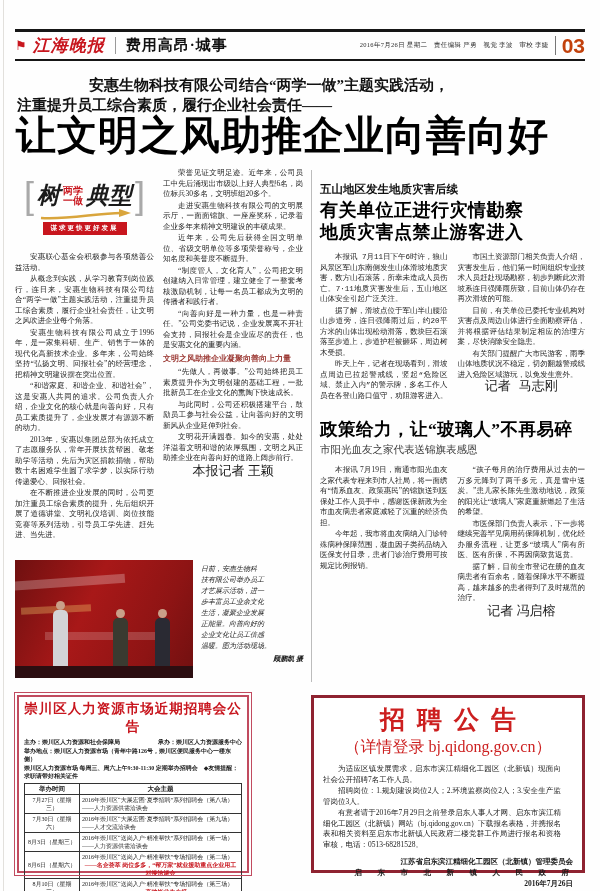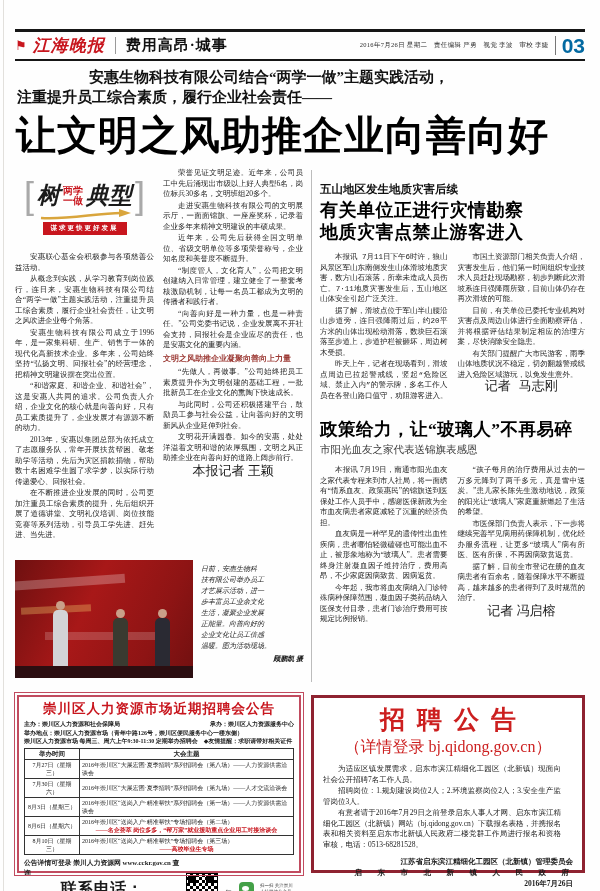--- a/index.html
+++ b/index.html
@@ -11,25 +11,25 @@
   .mast{position:absolute;left:15px;right:15px;top:29px;border-top:3px solid #161616;border-bottom:2px solid #161616;
         height:27px;display:flex;align-items:center;}
   .mast-left{display:flex;align-items:center;gap:6px;}
   .paper-name{color:#c8161e;font-weight:900;font-style:italic;font-size:17px;letter-spacing:1px;}
   .flag{color:#c8161e;font-size:13px;}
   .mast-sep{width:1px;height:17px;background:#9a9a9a;margin:0 4px;}
   .section-title{font-weight:900;font-size:15px;letter-spacing:1px;color:#111;}
   .mast-right{margin-left:auto;display:flex;align-items:center;gap:6px;}
   .dateline{font-size:6.5px;color:#2b2b2b;letter-spacing:.3px;}
   .page-num-sep{width:1px;height:19px;background:#777;}
-  .page-num{font-size:21px;font-weight:700;font-family:"Liberation Sans","DejaVu Sans",sans-serif;color:#0369a1;}
+  .page-num{font-size:21px;font-weight:700;font-family:"Liberation Sans","DejaVu Sans",sans-serif;color:#c2410c;}
 
   
   .kicker{position:absolute;left:17px;right:17px;top:67px;font-weight:700;font-size:15px;line-height:20px;color:#111;}
-  .kicker .l1{padding-left:72px;}
+  .kicker .l1{padding-left:72px;margin-top:8px;}
   .main-head{position:absolute;left:16px;right:14px;top:112px;font-family:"Liberation Sans","DejaVu Sans",sans-serif;
              font-weight:900;font-size:40px;line-height:46px;letter-spacing:1px;color:#000;white-space:nowrap;}
 
   
   .main{position:absolute;left:15px;top:168px;width:570px;height:514px;display:flex;}
   .left-part{width:288px;flex:none;}
   .v-rule{width:0;border-left:1px solid #bcbcbc;margin:2px 8px 0 8px;}
   .right-part{flex:1;min-width:0;}
 
   .small-text{font-size:7.5px;line-height:10.5px;text-align:justify;color:#1d1d1d;}
@@ -74,21 +74,21 @@
   .art-head{font-size:18px;font-weight:800;line-height:22px;letter-spacing:.5px;color:#000;margin-top:3px;}
   .art-body{display:flex;gap:10px;margin-top:8px;overflow:hidden;}
   .art-body .col{flex:1;min-width:0;}
   .art-a .art-body{height:152px;}
   .art-b{margin-top:14px;}
   .art-b .art-head{font-size:17.5px;}
   .art-sub{font-size:10.5px;color:#3a3a3a;margin-top:3px;}
   .art-b .art-body{height:194px;}
 
   
-  .job-box{position:absolute;left:17px;top:695px;width:284px;height:178px;box-sizing:border-box;
+  .job-box{position:absolute;left:17px;top:695px;width:232px;height:178px;box-sizing:border-box;
            border:2px solid #c14b5f;outline:1px solid #c14b5f;outline-offset:2px;background:#fff;padding:3px 5px;}
   .job-title{color:#c8161e;font-weight:900;font-size:13.5px;text-align:center;letter-spacing:1px;}
   .job-info{font-size:6px;line-height:8.5px;font-weight:700;color:#222;margin-top:2px;}
   .job-info .row{display:flex;justify-content:space-between;}
   table.job-table{width:100%;border-collapse:collapse;margin-top:2px;font-size:6px;line-height:8px;}
   .job-table th,.job-table td{border:1px solid #333;padding:1px 2px;color:#222;}
   .job-table th{text-align:center;font-size:6.5px;}
   .t-date{width:50px;text-align:center;}
   .red-line{color:#c8161e;font-weight:700;text-align:center;}
   .red-line:empty{display:none;}
@@ -247,21 +247,20 @@
           </div>
         </div>
       </div>
 
       <div class="art-b">
         <div class="art-head">政策给力，让“玻璃人”不再易碎</div>
         <div class="art-sub">市阳光血友之家代表送锦旗表感恩</div>
         <div class="art-body small-text">
           <div class="col">
               <p>本报讯 7月19日，南通市阳光血友之家代表专程来到市人社局，将一面绣有“情系血友、政策惠民”的锦旗送到医保处工作人员手中，感谢医保新政为全市血友病患者家庭减轻了沉重的经济负担。</p>
-              <p>血友病是一种罕见的遗传性出血性疾病，患者哪怕轻微磕碰也可能出血不止，被形象地称为“玻璃人”。患者需要终身注射凝血因子维持治疗，费用高昂，不少家庭因病致贫、因病返贫。</p>
               <p>今年起，我市将血友病纳入门诊特殊病种保障范围，凝血因子类药品纳入医保支付目录，患者门诊治疗费用可按规定比例报销。</p>
             </div>
           <div class="col">
             <div>
                 <p>“孩子每月的治疗费用从过去的一万多元降到了两千多元，真是雪中送炭。”患儿家长陈先生激动地说，政策的阳光让“玻璃人”家庭重新燃起了生活的希望。</p>
                 <p>市医保部门负责人表示，下一步将继续完善罕见病用药保障机制，优化经办服务流程，让更多“玻璃人”病有所医、医有所保，不再因病致贫返贫。</p>
                 <p>据了解，目前全市登记在册的血友病患者有百余名，随着保障水平不断提高，越来越多的患者得到了及时规范的治疗。</p>
               </div>
             <div class="byline">记者 冯启榕</div>
           </div>

